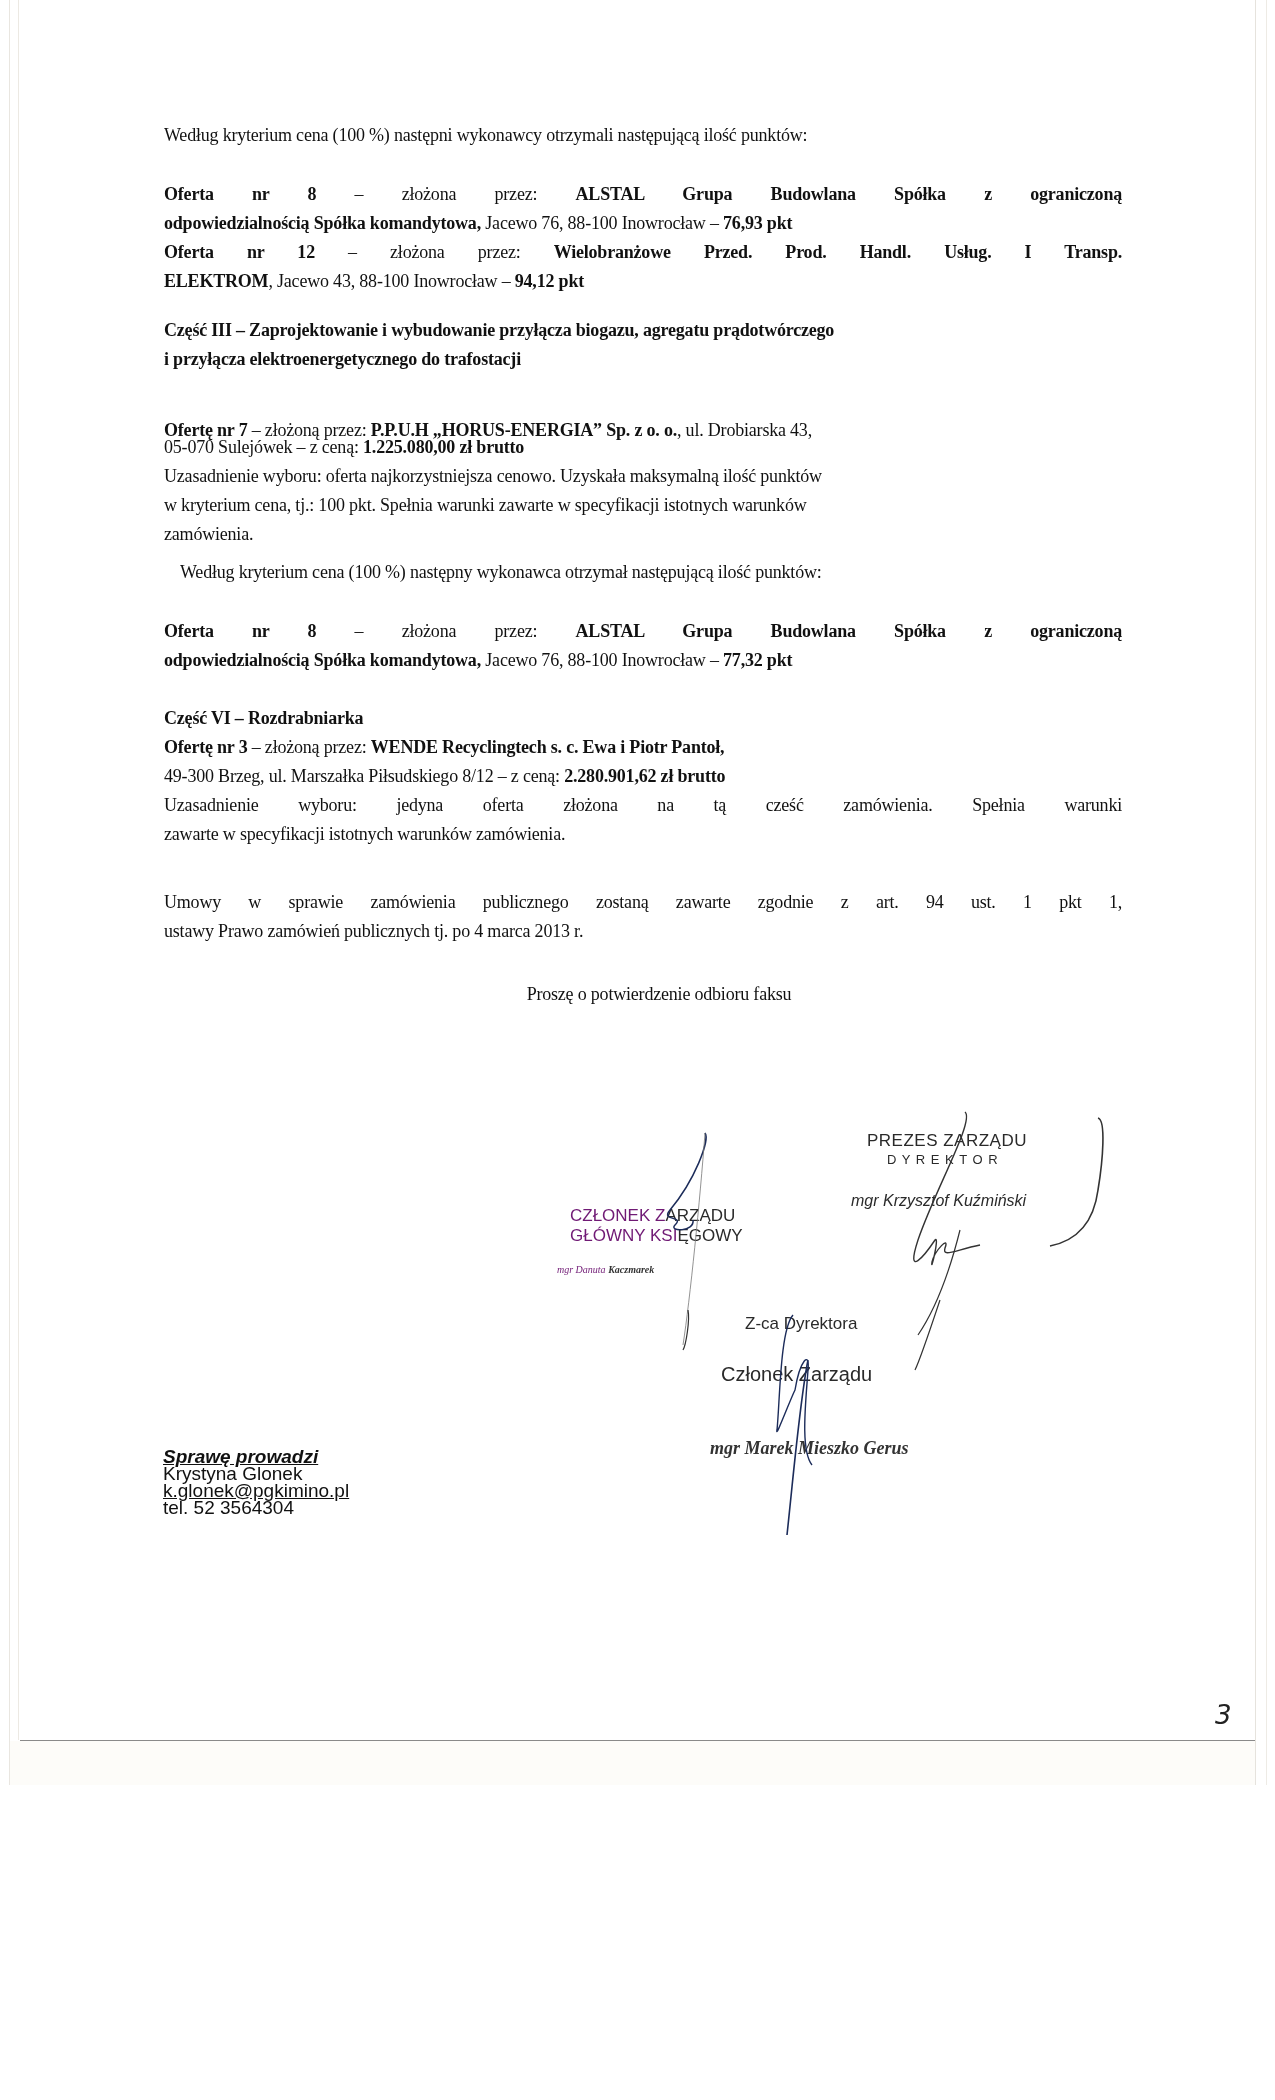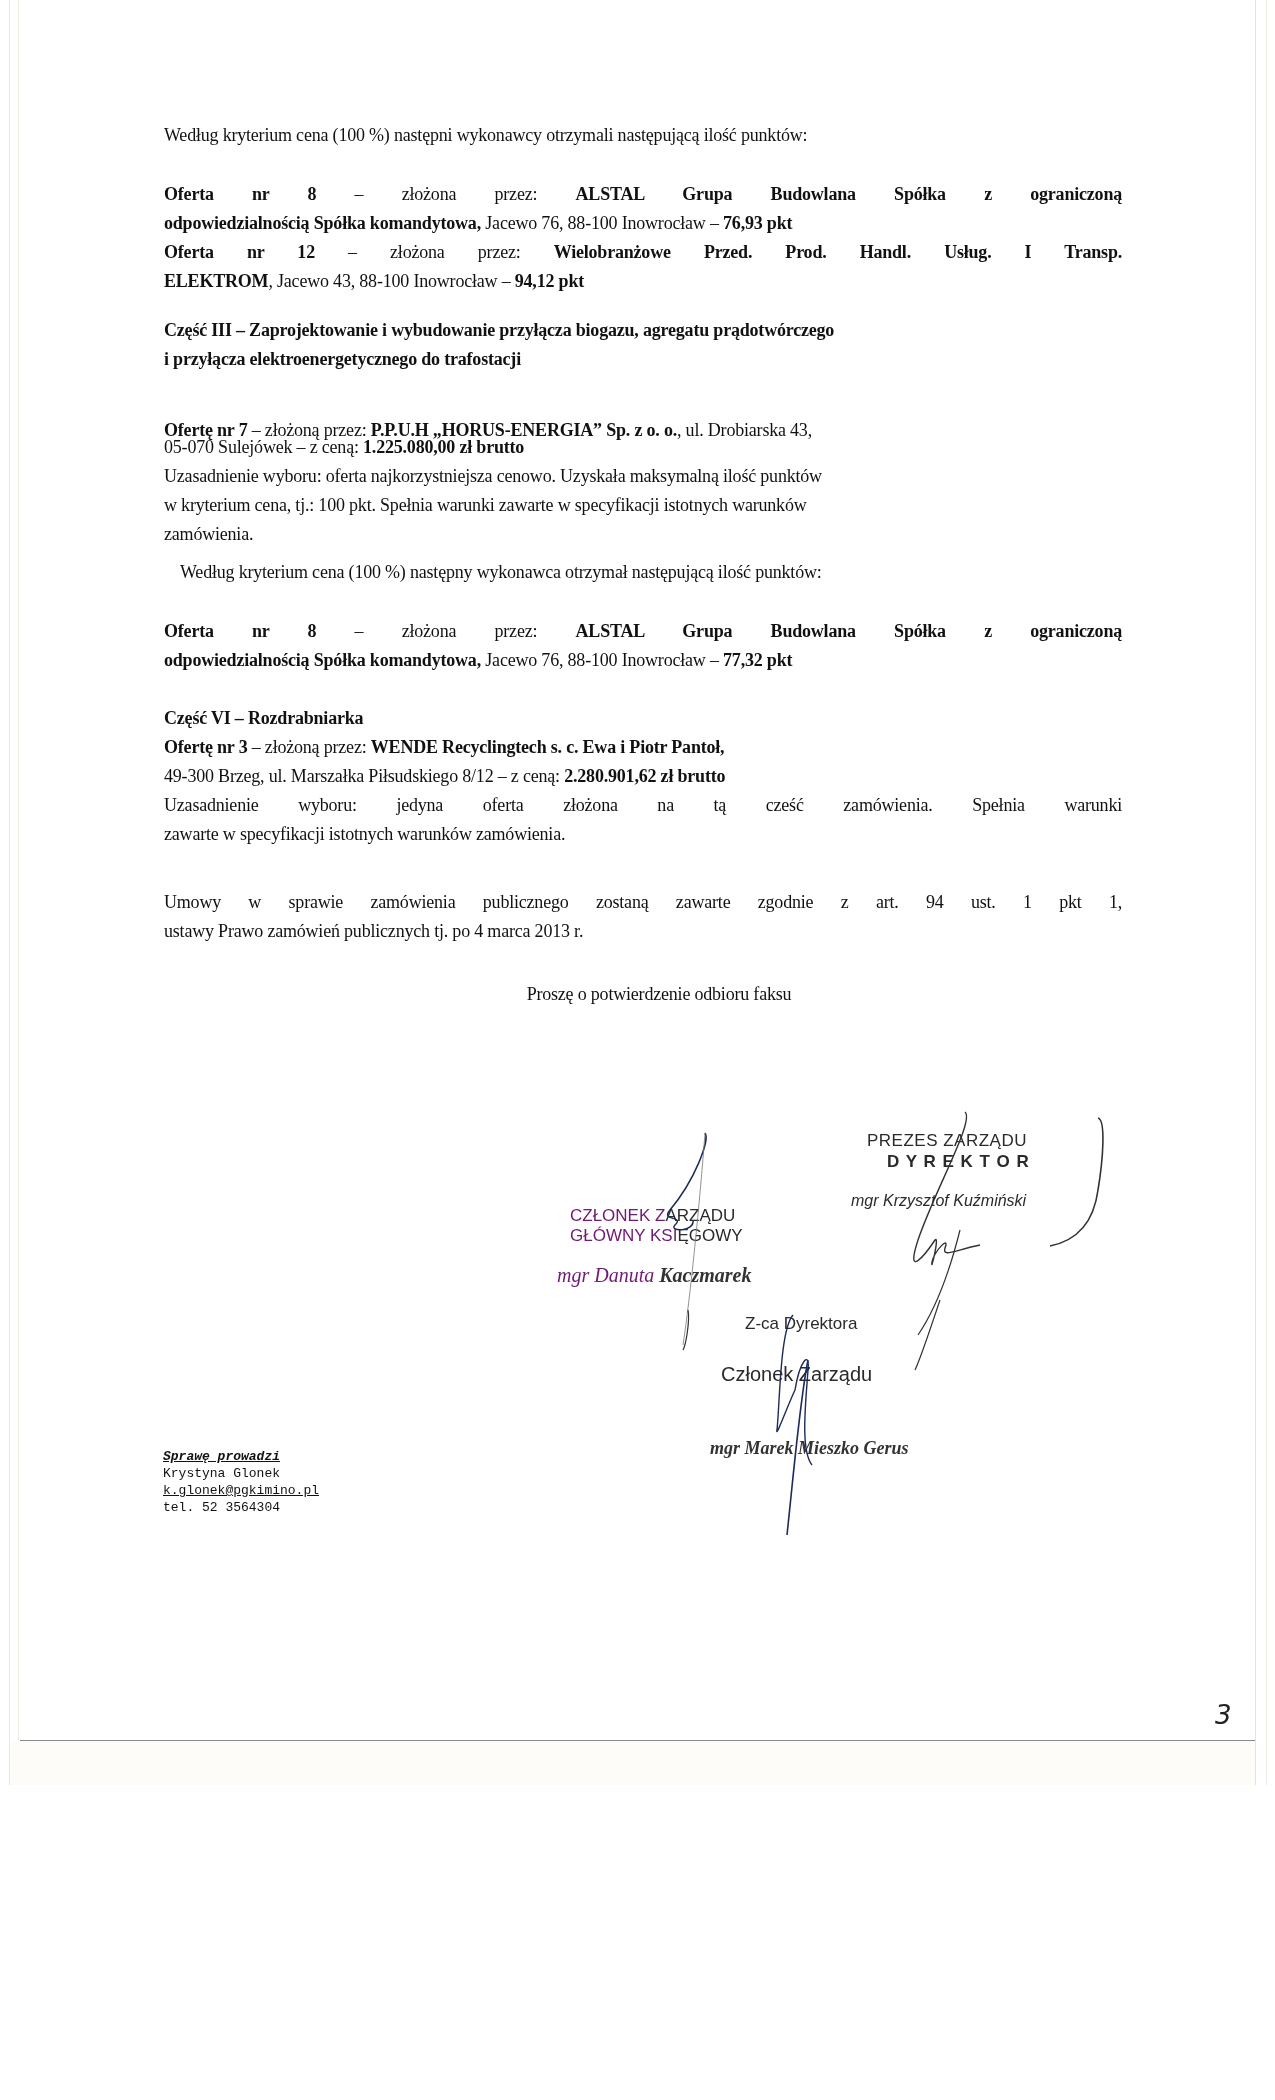--- a/index.html
+++ b/index.html
@@ -91,22 +91,22 @@
       font-weight: bold;
       color: #333333;
       white-space: nowrap;
     }
     .faint { color: #701a75; }
 
     .footer-block {
       position: absolute;
       left: 163px;
       top: 1448px;
-      font-family: Liberation Mono, monospace;
-      font-size: 13px;
+      font-family: Liberation Sans, sans-serif;
+      font-size: 19px;
       line-height: 17px;
       color: #111;
     }
     .footer-block .title {
       font-weight: bold;
       font-style: italic;
       text-decoration: underline;
     }
     .footer-block .email {
       text-decoration: underline;
@@ -188,32 +188,32 @@
 </div>
 <div class="line justify" style="top:791px;">Uzasadnienie wyboru: jedyna oferta złożona na tą cześć zamówienia. Spełnia warunki</div>
 <div class="line" style="top:820px;">zawarte w specyfikacji istotnych warunków zamówienia.</div>
 
 <div class="line justify" style="top:888px;">Umowy w sprawie zamówienia publicznego zostaną zawarte zgodnie z art. 94 ust. 1 pkt 1,</div>
 <div class="line" style="top:917px;">ustawy Prawo zamówień publicznych tj. po 4 marca 2013 r.</div>
 
 <div class="line center" style="top:980px; left:164px; width:990px;">Proszę o potwierdzenie odbioru faksu</div>
 
 <div class="stamp" style="left:867px; top:1131px; font-size:17px; letter-spacing:0.5px;">PREZES ZARZĄDU</div>
-<div class="stamp" style="left:887px; top:1152px; font-size:17px; letter-spacing:1px;font-weight:bold;">D Y R E K T O R</div>
+<div class="stamp" style="left:887px; top:1152px; font-size:13px; letter-spacing:1px;">D Y R E K T O R</div>
 <div class="stamp-name" style="left:851px; top:1192px; font-size:16px;">mgr Krzysztof Kuźmiński</div>
 
 <svg class="sig" style="left:0; top:0;" width="1275" height="1500">
   <path d="M 1098 1118 C 1106 1120, 1103 1160, 1098 1190 C 1094 1220, 1080 1240, 1050 1246" stroke="#333" stroke-width="1.6" fill="none"></path>
   <path d="M 965 1112 C 975 1120, 935 1190, 918 1240 C 905 1280, 925 1255, 935 1240 C 940 1235, 930 1275, 932 1262 C 935 1250, 950 1235, 945 1248 C 942 1258, 955 1250, 980 1245" stroke="#333" stroke-width="1.4" fill="none"></path>
   <path d="M 960 1230 C 950 1270, 935 1310, 918 1335" stroke="#333" stroke-width="1.2" fill="none"></path>
 </svg>
 
 <div class="stamp" style="left:570px; top:1206px; font-size:17px;"><span class="faint">CZŁONEK Z</span><span>ARZĄDU</span></div>
 <div class="stamp" style="left:570px; top:1226px; font-size:17px;"><span class="faint">GŁÓWNY KSI</span><span>ĘGOWY</span></div>
-<div class="stamp-name-serif" style="left:557px; top:1264px; font-size:20px;"><span class="faint" style="font-weight:normal;">mgr Danuta </span><span>Kaczmarek</span></div>
+<div class="stamp-name-serif" style="left:557px; top:1264px; font-size:10px;"><span class="faint" style="font-weight:normal;">mgr Danuta </span><span>Kaczmarek</span></div>
 
 <svg class="sig" style="left:0; top:0;" width="1275" height="1500">
   <path d="M 705 1133 C 710 1140, 695 1180, 670 1210 C 660 1222, 685 1215, 675 1225 C 668 1232, 695 1232, 693 1220" stroke="#1c2c5a" stroke-width="1.5" fill="none"></path>
   <path d="M 705 1133 C 700 1200, 690 1300, 683 1345" stroke="#777" stroke-width="0.8" fill="none"></path>
 </svg>
 
 <div class="stamp" style="left:721px; top:1363px; font-size:20px;">Członek Zarządu</div>
 <div class="stamp" style="left:745px; top:1314px; font-size:17px;">Z-ca Dyrektora</div>
 <div class="stamp-name-serif" style="left:710px; top:1438px; font-size:18px; font-weight:bold;">mgr Marek Mieszko Gerus</div>
 

